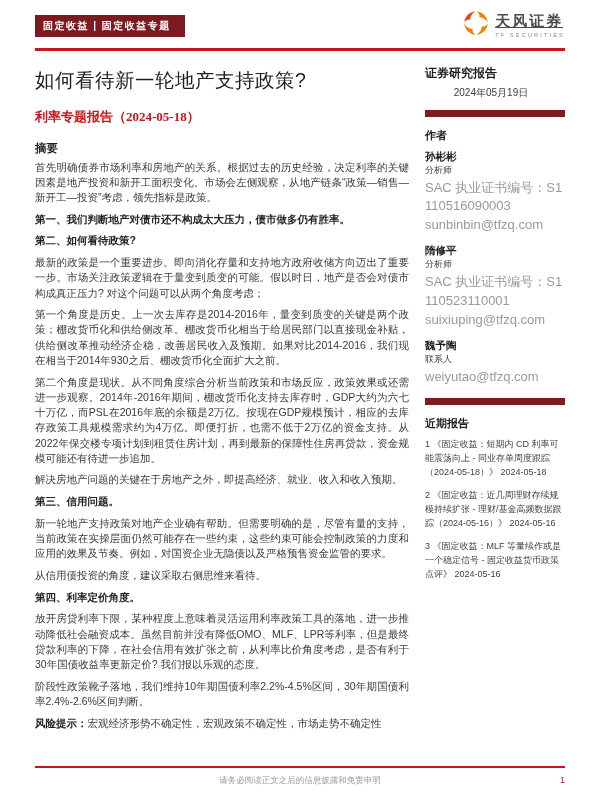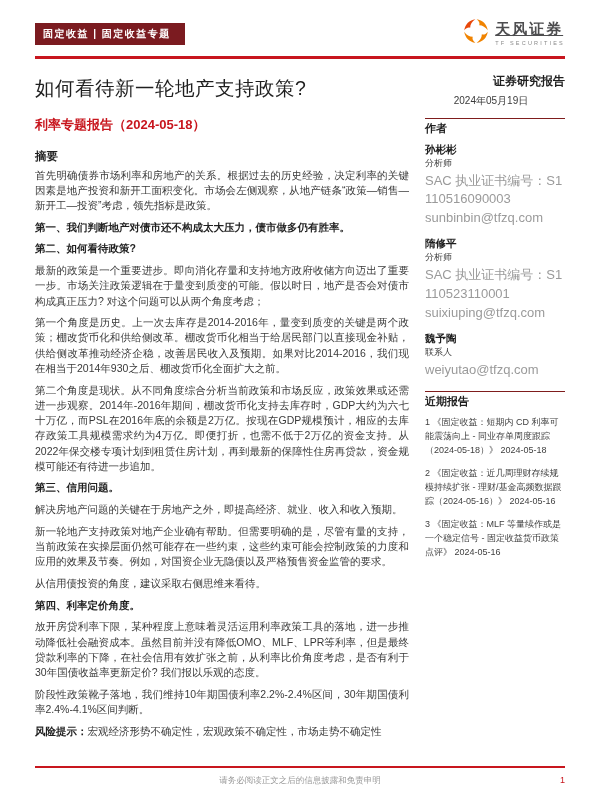--- a/index.html
+++ b/index.html
@@ -1,43 +1,43 @@
 <!DOCTYPE html>
 <html><head>
 <meta charset="utf-8">
 <style>
   * { margin:0; padding:0; box-sizing:border-box; }
   html,body { background:#e9e9e9; }
   body { font-family:"Liberation Sans","DejaVu Sans",sans-serif; }
   .page { position:relative; width:600px; height:800px; background:#ffffff; margin:0 auto; overflow:hidden; }
 
-  .topbar { display:flex; justify-content:space-between; align-items:flex-start; padding:18px 35px 0 35px; }
+  .topbar { display:flex; justify-content:space-between; align-items:flex-start; padding:10px 35px 0 35px; }
   .band { background:#7b1b20; color:#ffffff; font-size:10px; font-weight:bold; letter-spacing:1.5px; padding:4px 14px 4px 8px; margin-top:5px; }
   .logo { display:flex; align-items:center; gap:6px; }
   .logo-txt { display:flex; flex-direction:column; }
   .logo-cn { font-size:15px; font-weight:bold; color:#4d4d4f; letter-spacing:2px;text-decoration:underline; }
   .logo-en { font-size:5.5px; color:#8a8a8a; letter-spacing:2.2px; margin-top:1px; }
 
   .rule-red { height:2.5px; background:#c8161e; margin:8px 35px 0 35px; }
 
   .content { display:flex; padding:0 35px; gap:16px; }
   .main-col { width:374px; flex:none; }
   .side-col { flex:1; padding-top:14px; min-width:0; }
 
   .title { font-size:19.5px; font-weight:normal; color:#1f1f1f; margin:16px 0 14px 0; letter-spacing:0.5px; }
-  .subtitle { color:#c8161e; font-size:13px; font-weight:bold; margin-bottom:15px; }
+  .subtitle { color:#c8161e; font-size:13px; font-weight:bold; margin-bottom:15px;font-family:Liberation Serif, serif; }
   .abs-label { font-size:11.5px; font-weight:bold; color:#1f1f1f; margin-bottom:4px; }
 
   .para { font-size:10.5px; line-height:1.45; color:#3a3a3a; margin-bottom:6.5px; text-align:justify; }
   .para.bold { font-weight:bold; color:#1f1f1f; }
   .risk-label { font-weight:bold; color:#1f1f1f; }
 
-  .report-type { text-align:right; font-size:12px; font-weight:bold; color:#1f1f1f; }
+  .report-type { font-size:12px; font-weight:bold; color:#1f1f1f; }
   .report-date { text-align:center; font-size:10px; color:#3a3a3a; margin:4px 8px 10px 0; }
-  .side-section { border-top:1px solid #7f1d1d; padding-top:2px; margin-bottom:12px; }
+  .side-section { border-top:7px solid #7f1d1d; padding-top:11px; margin-bottom:12px; }
   .side-heading { font-size:11px; font-weight:bold; color:#1f1f1f; margin-bottom:7px; }
   .author { margin-bottom:9px; }
   .author-row { display:flex; justify-content:space-between; align-items:baseline; padding-right:16px; margin-bottom:2px;flex-direction:column; }
   .author-name { font-size:10.5px; font-weight:bold; color:#1f1f1f; }
   .author-role { font-size:9px; color:#3a3a3a; }
   .author-cert, .author-email { font-size:13px; color:#9a9a9a; line-height:1.45; word-break:break-all; }
   .report-item { font-size:9px; color:#3f3f3f; line-height:1.55; margin-bottom:9px; }
 
   .footer { position:absolute; left:0; right:0; bottom:13px; padding:0 35px; }
   .footer-rule { height:2px; background:#c8161e; margin-bottom:7px; }
@@ -77,27 +77,27 @@
       <div class="title">如何看待新一轮地产支持政策?</div>
       <div class="subtitle">利率专题报告（2024-05-18）</div>
       <div class="abs-label">摘要</div>
 
       <p class="para">首先明确债券市场利率和房地产的关系。根据过去的历史经验，决定利率的关键因素是地产投资和新开工面积变化。市场会左侧观察，从地产链条“政策—销售—新开工—投资”考虑，领先指标是政策。</p>
       <p class="para bold">第一、我们判断地产对债市还不构成太大压力，债市做多仍有胜率。</p>
       <p class="para bold">第二、如何看待政策?</p>
       <p class="para">最新的政策是一个重要进步。即向消化存量和支持地方政府收储方向迈出了重要一步。市场关注政策逻辑在于量变到质变的可能。假以时日，地产是否会对债市构成真正压力? 对这个问题可以从两个角度考虑；</p>
       <p class="para">第一个角度是历史。上一次去库存是2014-2016年，量变到质变的关键是两个政策；棚改货币化和供给侧改革。棚改货币化相当于给居民部门以直接现金补贴，供给侧改革推动经济企稳，改善居民收入及预期。如果对比2014-2016，我们现在相当于2014年930之后、棚改货币化全面扩大之前。</p>
       <p class="para">第二个角度是现状。从不同角度综合分析当前政策和市场反应，政策效果或还需进一步观察。2014年-2016年期间，棚改货币化支持去库存时，GDP大约为六七十万亿，而PSL在2016年底的余额是2万亿。按现在GDP规模预计，相应的去库存政策工具规模需求约为4万亿。即便打折，也需不低于2万亿的资金支持。从2022年保交楼专项计划到租赁住房计划，再到最新的保障性住房再贷款，资金规模可能还有待进一步追加。</p>
+      <p class="para">解决房地产问题的关键在于房地产之外，即提高经济、就业、收入和收入预期。</p>
       <p class="para bold">第三、信用问题。</p>
-      <p class="para">解决房地产问题的关键在于房地产之外，即提高经济、就业、收入和收入预期。</p>
       <p class="para">新一轮地产支持政策对地产企业确有帮助。但需要明确的是，尽管有量的支持，当前政策在实操层面仍然可能存在一些约束，这些约束可能会控制政策的力度和应用的效果及节奏。例如，对国资企业无隐债以及严格预售资金监管的要求。</p>
       <p class="para">从信用债投资的角度，建议采取右侧思维来看待。</p>
       <p class="para bold">第四、利率定价角度。</p>
       <p class="para">放开房贷利率下限，某种程度上意味着灵活运用利率政策工具的落地，进一步推动降低社会融资成本。虽然目前并没有降低OMO、MLF、LPR等利率，但是最终贷款利率的下降，在社会信用有效扩张之前，从利率比价角度考虑，是否有利于30年国债收益率更新定价? 我们报以乐观的态度。</p>
-      <p class="para">阶段性政策靴子落地，我们维持10年期国债利率2.2%-2.4%区间，30年期国债利率2.4%-4.1%区间判断。</p>
+      <p class="para">阶段性政策靴子落地，我们维持10年期国债利率2.2%-4.5%区间，30年期国债利率2.4%-2.6%区间判断。</p>
 
       <p class="para">
         <span class="risk-label">风险提示：</span><span>宏观经济形势不确定性，宏观政策不确定性，市场走势不确定性</span>
       </p>
     </div>
 
     <div class="side-col">
       <div class="report-type">证券研究报告</div>
       <div class="report-date">2024年05月19日</div>
 

